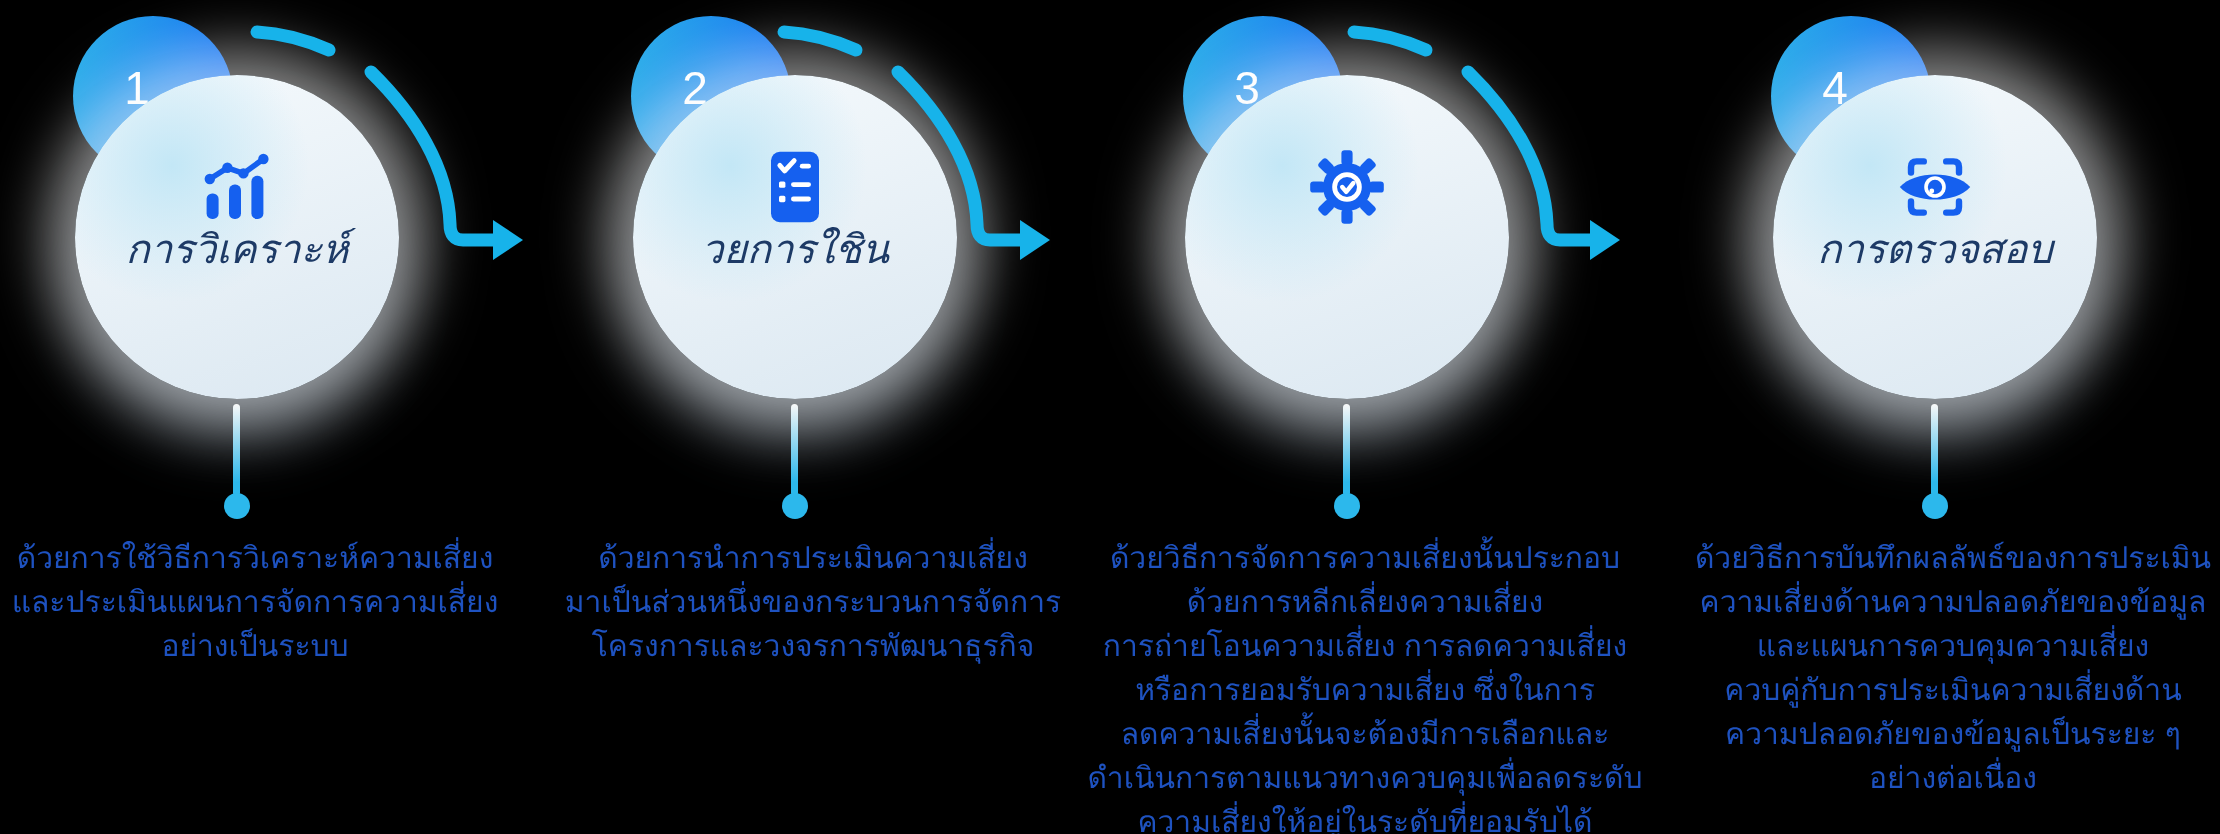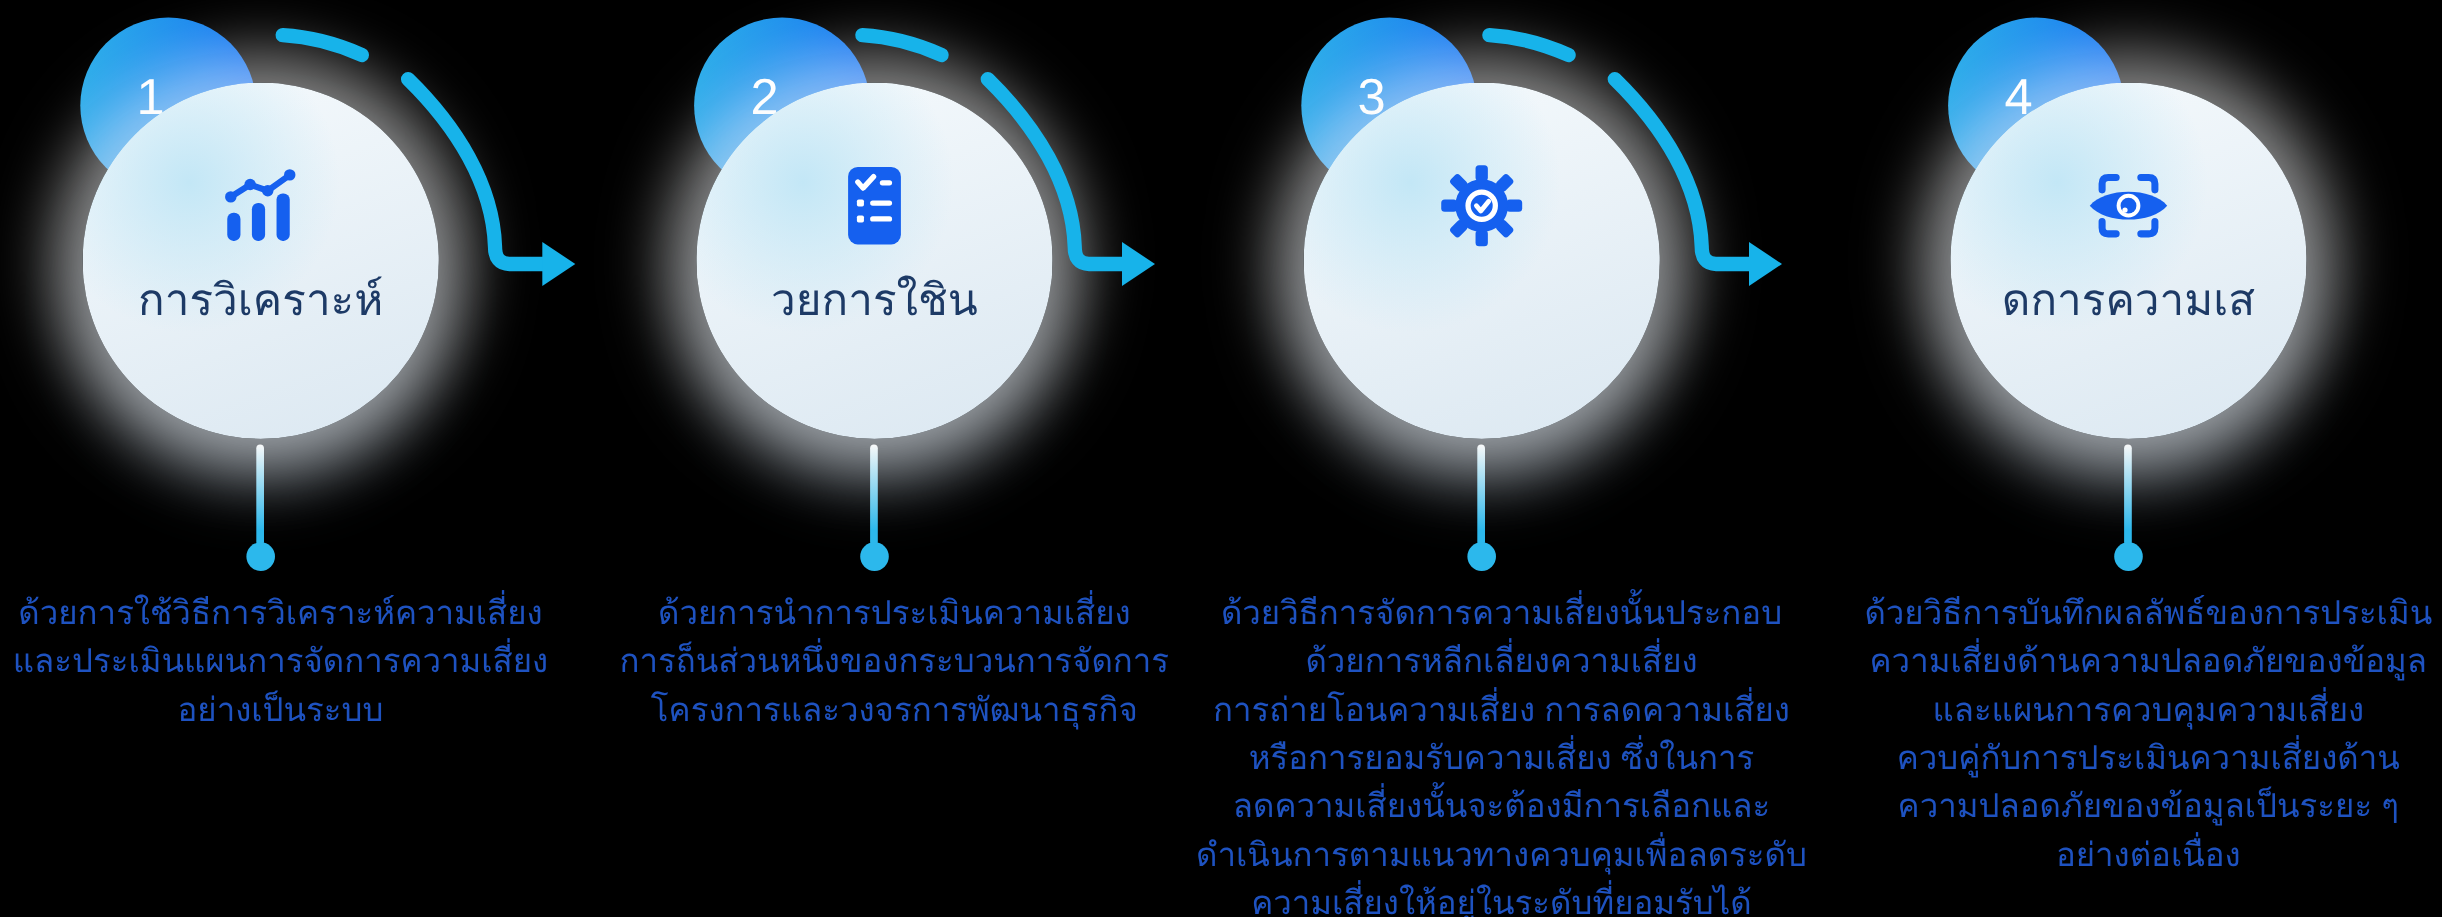--- a/index.html
+++ b/index.html
@@ -27,22 +27,22 @@
       linear-gradient(160deg,#f4f9fc 8%,#dde9f2 92%);
     box-shadow:
       0 0 55px 28px rgba(255,255,255,.50),
       0 42px 70px -10px rgba(115,135,155,.55);
     display:flex;flex-direction:column;align-items:center;
     padding-top:72px;box-sizing:border-box;
   }
   .icon{width:80px;height:80px;display:block;}
   .icon svg{width:100%;height:100%;display:block;}
   .title{
-    margin-top:24px;color:var(--title-color,#1d3a66);
-    font-size:40px;font-weight:400;line-height:1.1;white-space:nowrap;
+    color:var(--title-color,#1d3a66);
+    font-size:40px;font-weight:400;line-height:1.1;white-space:nowrap;font-style:italic;
   }
   
   .connector{
     position:absolute;left:258px;top:404px;width:7px;height:92px;border-radius:4px;
     background:linear-gradient(to bottom, rgba(255,255,255,.95) 0%, var(--dot-color,#2cb8ec) 85%);
   }
   .dot{
     position:absolute;left:249px;top:493px;width:26px;height:26px;border-radius:50%;
     background:var(--dot-color,#2cb8ec);
   }
@@ -108,21 +108,21 @@
           <rect x="30" y="61" width="8" height="8" rx="2"></rect>
           <rect x="45" y="62" width="25" height="6" rx="3"></rect>
         </g>
       </svg>
     </span>
     <div class="title">วยการใชิน</div>
   </div>
   <div class="connector"></div>
   <div class="dot"></div>
   <div class="desc">ด้วยการนำการประเมินความเสี่ยง
-การถ็นส่วนหนึ่งของกระบวนการจัดการ
+มาเป็นส่วนหนึ่งของกระบวนการจัดการ
 โครงการและวงจรการพัฒนาธุรกิจ</div>
 </div>
 
 <div class="step" style="left:1085px">
   <div class="badge">
     <span class="num">3</span>
   </div>
   <div class="circle">
     <span class="icon">
       <svg viewBox="0 0 100 100">
@@ -165,21 +165,21 @@
           <path d="M64,18 H73 Q80,18 80,25 V32"></path>
           <path d="M80,68 V75 Q80,82 73,82 H64"></path>
           <path d="M36,82 H27 Q20,82 20,75 V68"></path>
         </g>
         <path d="M6,50 C24,29 76,29 94,50 C76,71 24,71 6,50 Z" fill="#1560ef"></path>
         <circle cx="50" cy="50" r="13.5" fill="#fff"></circle>
         <circle cx="50" cy="50" r="9" fill="#1560ef"></circle>
         <circle cx="46" cy="55" r="3" fill="#fff"></circle>
       </svg>
     </span>
-    <div class="title">ดการความเส</div>
+    <div class="title">การตรวจสอบ</div>
   </div>
   <div class="connector"></div>
   <div class="dot"></div>
   <div class="desc">ด้วยวิธีการบันทึกผลลัพธ์ของการประเมิน
 ความเสี่ยงด้านความปลอดภัยของข้อมูล
 และแผนการควบคุมความเสี่ยง
 ควบคู่กับการประเมินความเสี่ยงด้าน
 ความปลอดภัยของข้อมูลเป็นระยะ ๆ
 อย่างต่อเนื่อง</div>
 </div>

